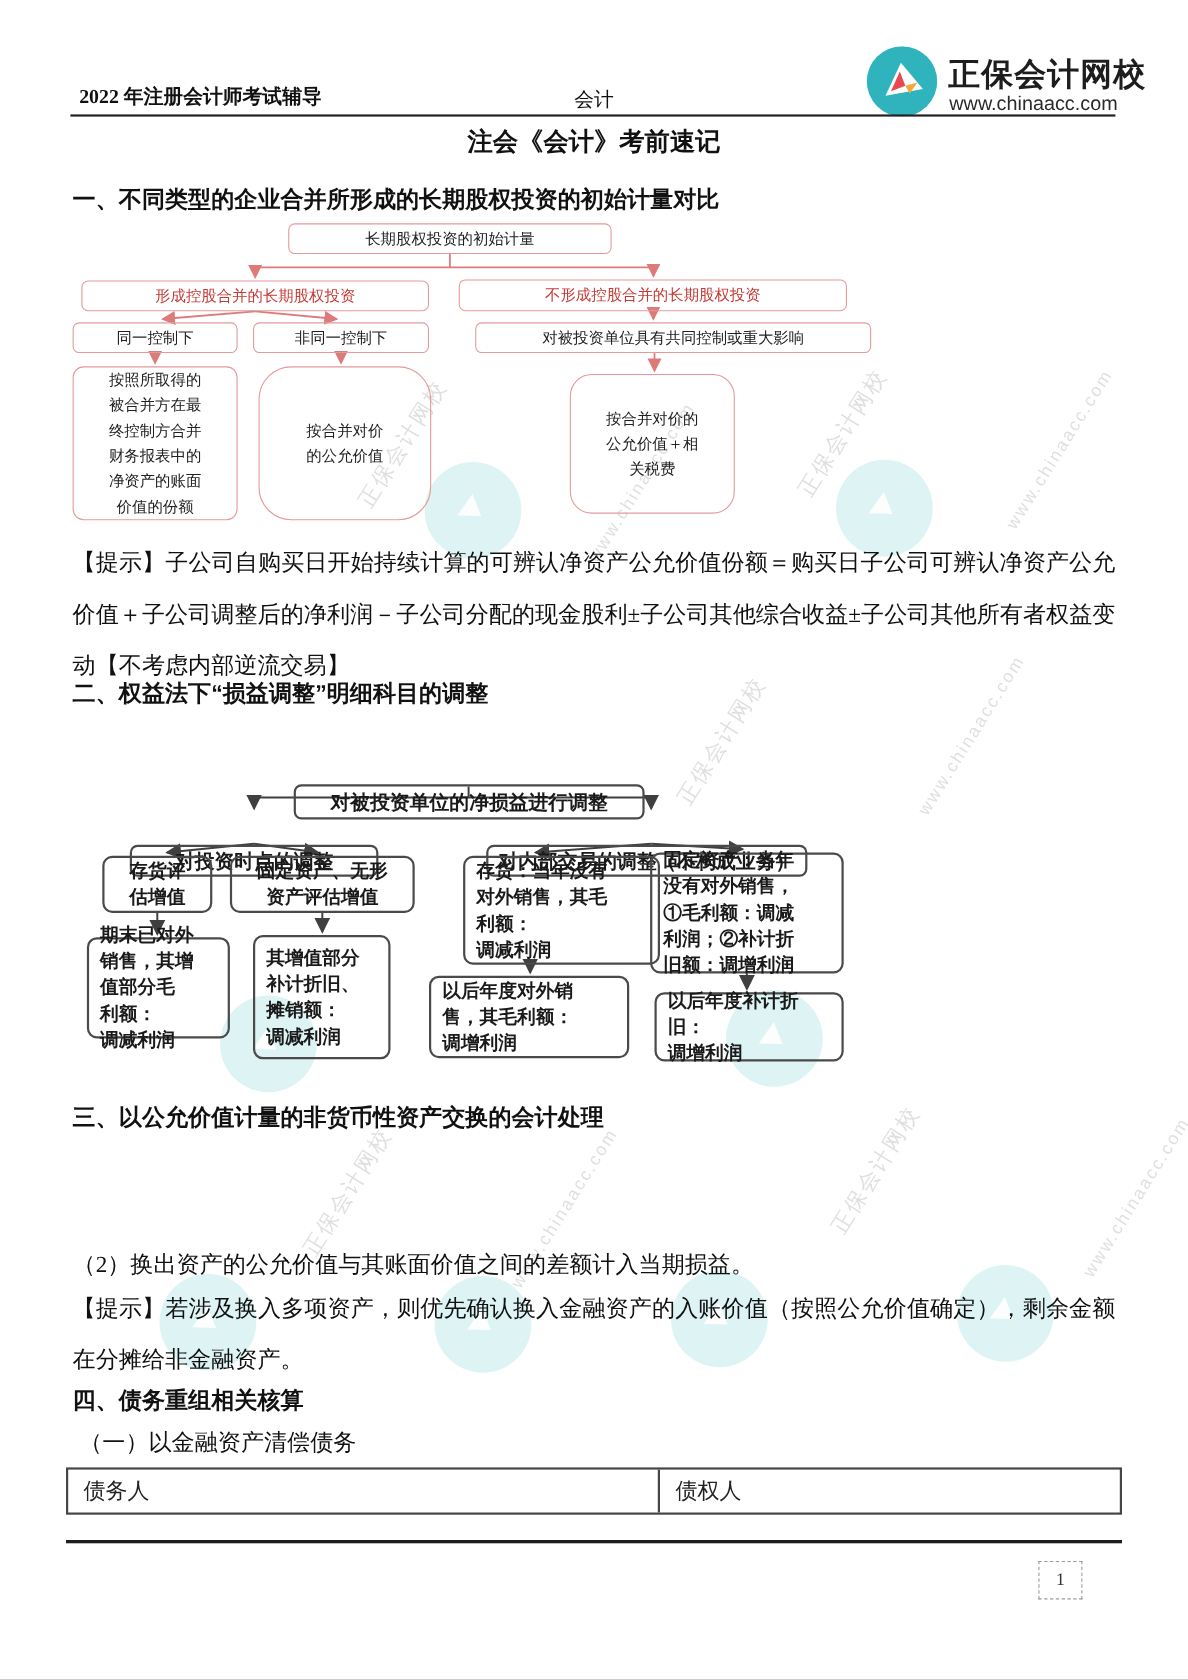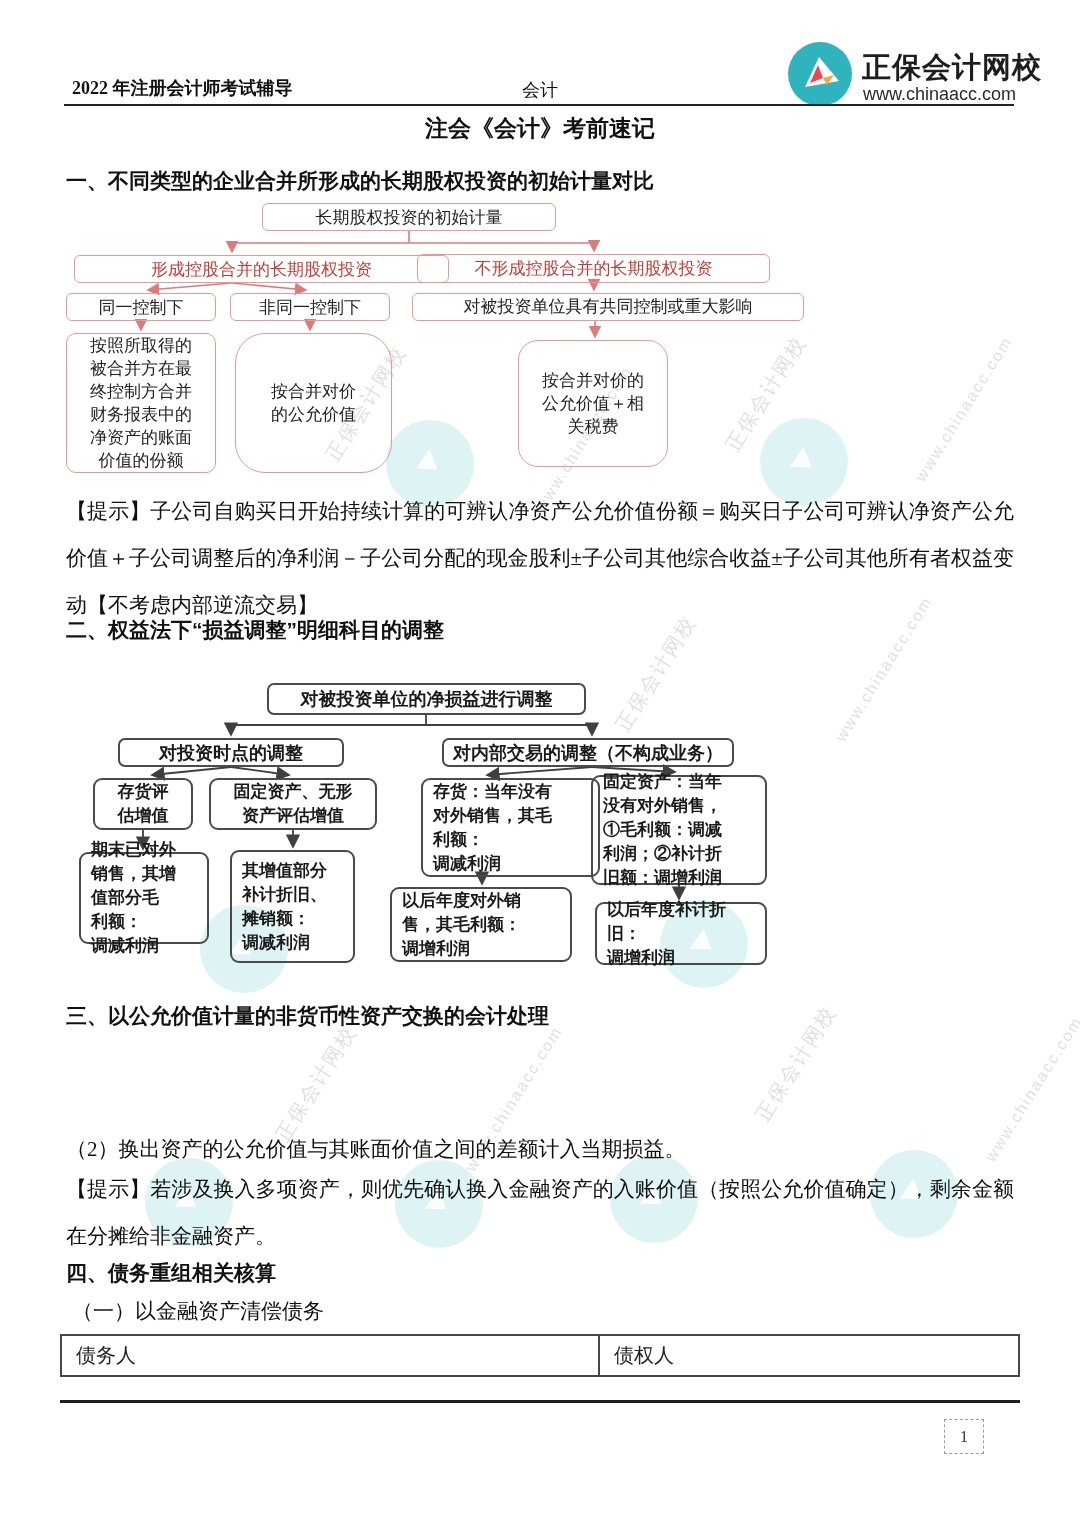--- a/index.html
+++ b/index.html
@@ -45,28 +45,28 @@
   }
 
   
   .diagram{z-index:1;}
   .diagram svg{position:absolute; left:0; top:0;}
   .dbox{
     position:absolute; box-sizing:border-box; display:flex; align-items:center; justify-content:center;
     text-align:center; white-space:pre-line; background:transparent;
   }
   
-  .d1 .dbox{border:1.5px solid #e59a9a; border-radius:6px; font-size:17px; color:#222; line-height:23px;}
+  .d1 .dbox{border:1.5px solid #e59a9a; border-radius:6px; font-size:14px; color:#222; line-height:23px;}
   .d1 .red{color:#c43a35;}
   .d1 .r10{border-radius:10px;}
   .d1 .r22{border-radius:20px;}
   .d1 .r30{border-radius:30px;}
   
   .d2 .dbox{border:2px solid #4a4a4a; border-radius:9px; font-weight:bold; font-size:17px; color:#1a1a1a; line-height:24px;}
-  .d2 .hd{font-size:18px; border-radius:7px;}
+  .d2 .hd{font-size:18px; border-radius:7px;margin-top:30px;}
   .d2 .leftal{justify-content:flex-start; text-align:left; padding:4px 6px 4px 10px;}
 
   
   .tbl{left:60px; top:1334px; width:960px; height:43px; border:2px solid #464646; box-sizing:border-box; display:flex; z-index:1;}
   .tbl .cell{display:flex; align-items:center; padding-left:14px; font-size:20px; color:#222; box-sizing:border-box; font-family:"Liberation Serif", serif;}
   .tbl .c1{width:538px; border-right:2px solid #464646;}
   .tbl .c2{flex:1;}
 
   
   .ftr-rule{left:60px; top:1400px; width:960px; height:3px; background:#1e1e1e;}
@@ -153,25 +153,25 @@
         <path d="M534,45 V53" marker-end="url(#ar)"></path>
         <path d="M172,85 L88,92" marker-end="url(#ar)"></path>
         <path d="M172,85 L246,92" marker-end="url(#ar)"></path>
         <path d="M534,85 V92" marker-end="url(#ar)"></path>
         <path d="M81,123 V132" marker-end="url(#ar)"></path>
         <path d="M250,123 V132" marker-end="url(#ar)"></path>
         <path d="M535,123 V139" marker-end="url(#ar)"></path>
       </g>
     </svg>
     <div class="dbox" style="left:202px; top:5px; width:294px; height:28px;">长期股权投资的初始计量</div>
-    <div class="dbox red" style="left:14px; top:57px; width:375px; height:28px;">形成控股合并的长期股权投资</div>
+    <div class="dbox red" style="left:14px; top:57px; width:316px; height:28px;">形成控股合并的长期股权投资</div>
     <div class="dbox red" style="left:357px; top:56px; width:353px; height:29px;">不形成控股合并的长期股权投资</div>
     <div class="dbox" style="left:6px; top:95px; width:150px; height:28px;">同一控制下</div>
     <div class="dbox" style="left:170px; top:95px; width:160px; height:28px;">非同一控制下</div>
-    <div class="dbox" style="left:352px; top:95px; width:392px; height:28px;font-family:Liberation Mono, monospace;">对被投资单位具有共同控制或重大影响</div>
+    <div class="dbox" style="left:372px; top:95px; width:360px; height:28px;">对被投资单位具有共同控制或重大影响</div>
     <div class="dbox r10" style="left:6px; top:135px; width:150px; height:140px;">按照所取得的
 被合并方在最
 终控制方合并
 财务报表中的
 净资产的账面
 价值的份额</div>
     <div class="dbox r30" style="left:175px; top:135px; width:157px; height:140px;">按合并对价
 的公允价值</div>
     <div class="dbox r22" style="left:458px; top:142px; width:150px; height:127px;">按合并对价的
 公允价值＋相

